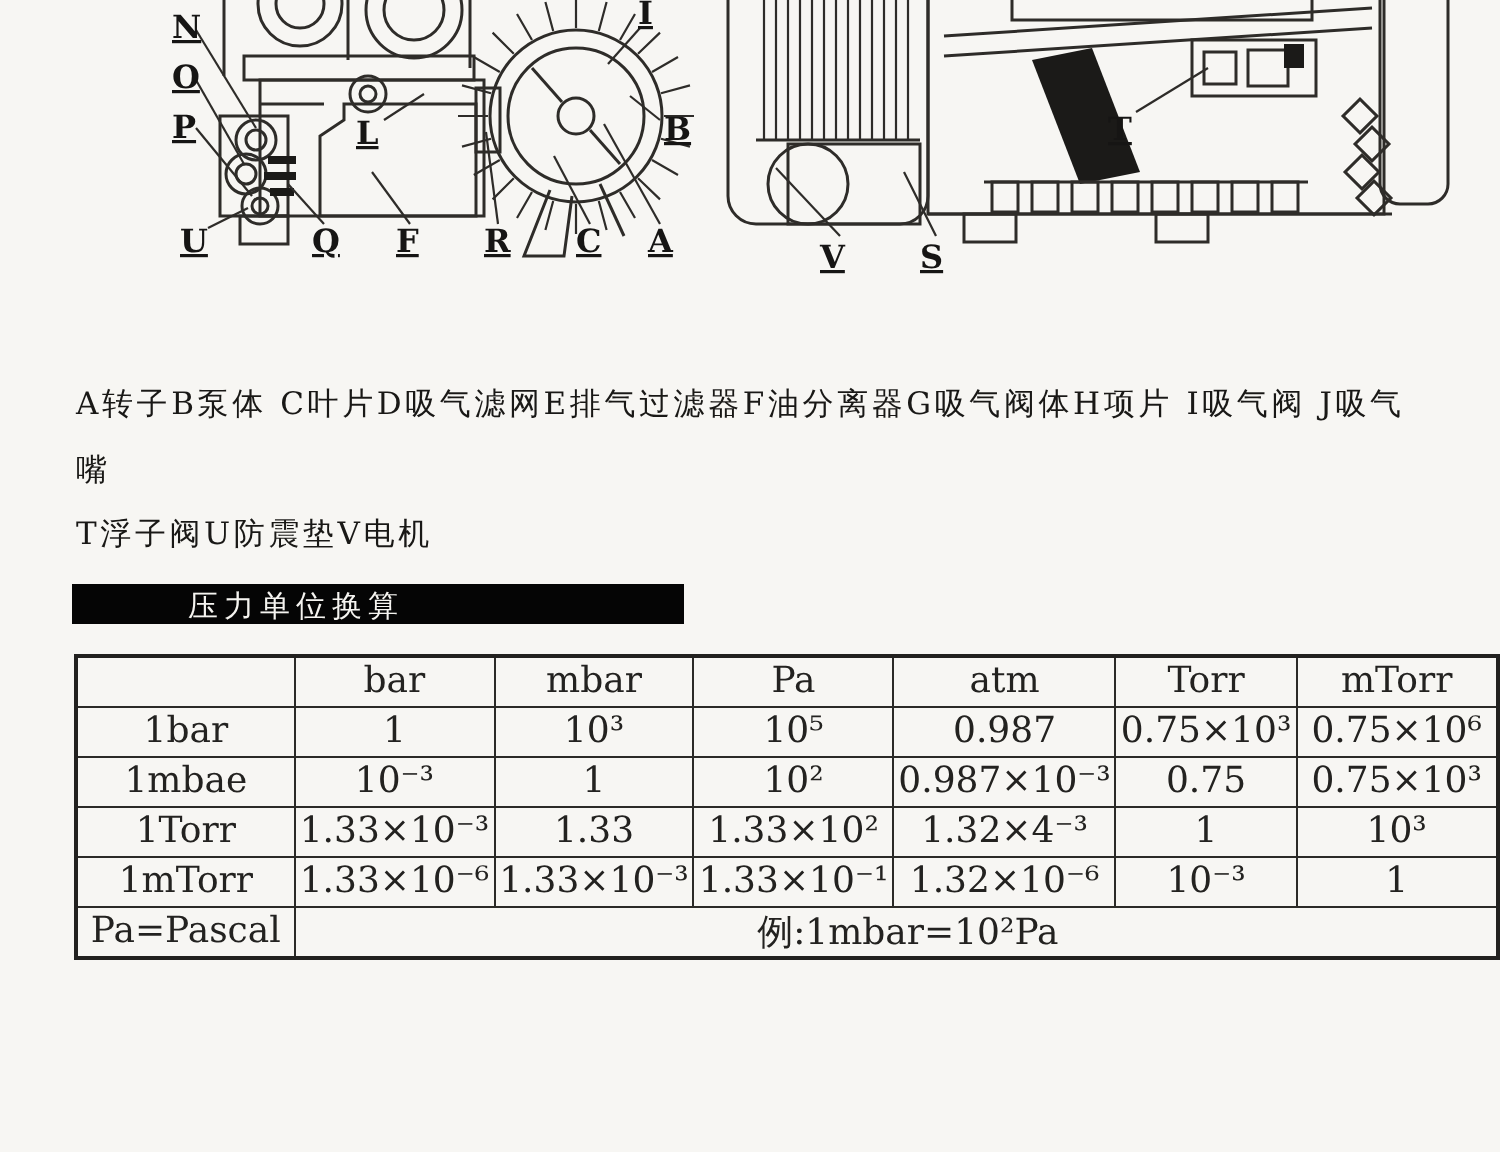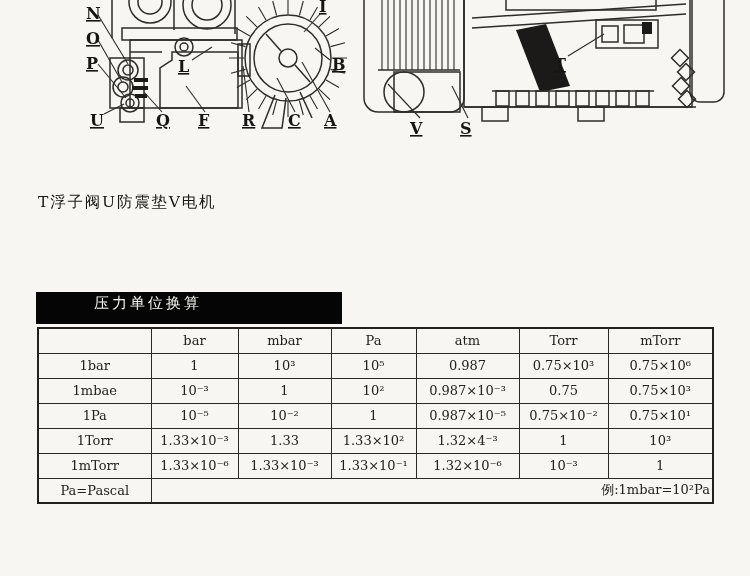--- a/index.html
+++ b/index.html
@@ -22,37 +22,37 @@
   .ln { stroke:#2e2c29; stroke-width:1.5; fill:none; }
   .ln-thin { stroke:#2e2c29; stroke-width:1.1; fill:none; }
   .fill-dark { fill:#1b1a18; stroke:none; }
   
   .parts-legend {
     position:absolute; left:38px; top:186px; width:678px;
     font-size:15.5px; line-height:32.5px; letter-spacing:1.8px; color:#191816;
   }
   
   .section-bar {
-    position:absolute; left:36px; top:292px; width:306px; height:32px;
+    position:absolute; left:36px; top:292px; width:306px; height:20px;
     background:#050505; color:#f5f4f0; font-size:15px; line-height:22px;
     letter-spacing:3px; padding-left:58px;
   }
   
   .conv-table {
     position:absolute; left:37px; top:327px;
     border-collapse:collapse; table-layout:fixed;
     font-family:"DejaVu Serif","DejaVu Sans",serif;
-    font-size:13px; color:#232220;
+    font-size:18px; color:#232220;
   }
   .conv-table td {
     border:1.5px solid #2b2a27; height:25px; text-align:center;
     padding:0 2px; overflow:hidden; white-space:nowrap;
   }
   .conv-table { border:2px solid #22211f; }
-  .conv-table td.note-cell { text-align:right; padding-left:14px; }
+  .conv-table td.note-cell { text-align:center; padding-left:14px; }
 </style>
 </head>
 <body>
 
 <div class="page">
 
   <div class="diagram diagram-left">
     <svg width="294" height="152" viewBox="0 0 294 152">
 
       <g class="ln">
@@ -192,20 +192,21 @@
         <line x1="212" y1="56" x2="248" y2="34"></line>
       </g>
 
       <text class="lbl" x="54" y="134">V</text>
       <text class="lbl" x="104" y="134">S</text>
       <text class="lbl" x="198" y="70">T</text>
     </svg>
   </div>
 
   <div class="parts-legend">
+    <div>A转子B泵体 C叶片D吸气滤网E排气过滤器F油分离器G吸气阀体H项片 I吸气阀 J吸气嘴</div>
     <div>T浮子阀U防震垫V电机</div>
   </div>
 
   <div class="section-bar">
     <span>压力单位换算</span>
   </div>
 
   <table class="conv-table">
     <colgroup>
       <col style="width:113px">
@@ -238,29 +239,20 @@
       <tr>
         <td>1mbae</td>
         <td>10⁻³</td>
         <td>1</td>
         <td>10²</td>
         <td>0.987×10⁻³</td>
         <td>0.75</td>
         <td>0.75×10³</td>
       </tr>
       <tr>
-        <td>1Pa</td>
-        <td>10⁻⁵</td>
-        <td>10⁻²</td>
-        <td>1</td>
-        <td>0.987×10⁻⁵</td>
-        <td>0.75×10⁻²</td>
-        <td>0.75×10¹</td>
-      </tr>
-      <tr>
         <td>1Torr</td>
         <td>1.33×10⁻³</td>
         <td>1.33</td>
         <td>1.33×10²</td>
         <td>1.32×4⁻³</td>
         <td>1</td>
         <td>10³</td>
       </tr>
       <tr>
         <td>1mTorr</td>

